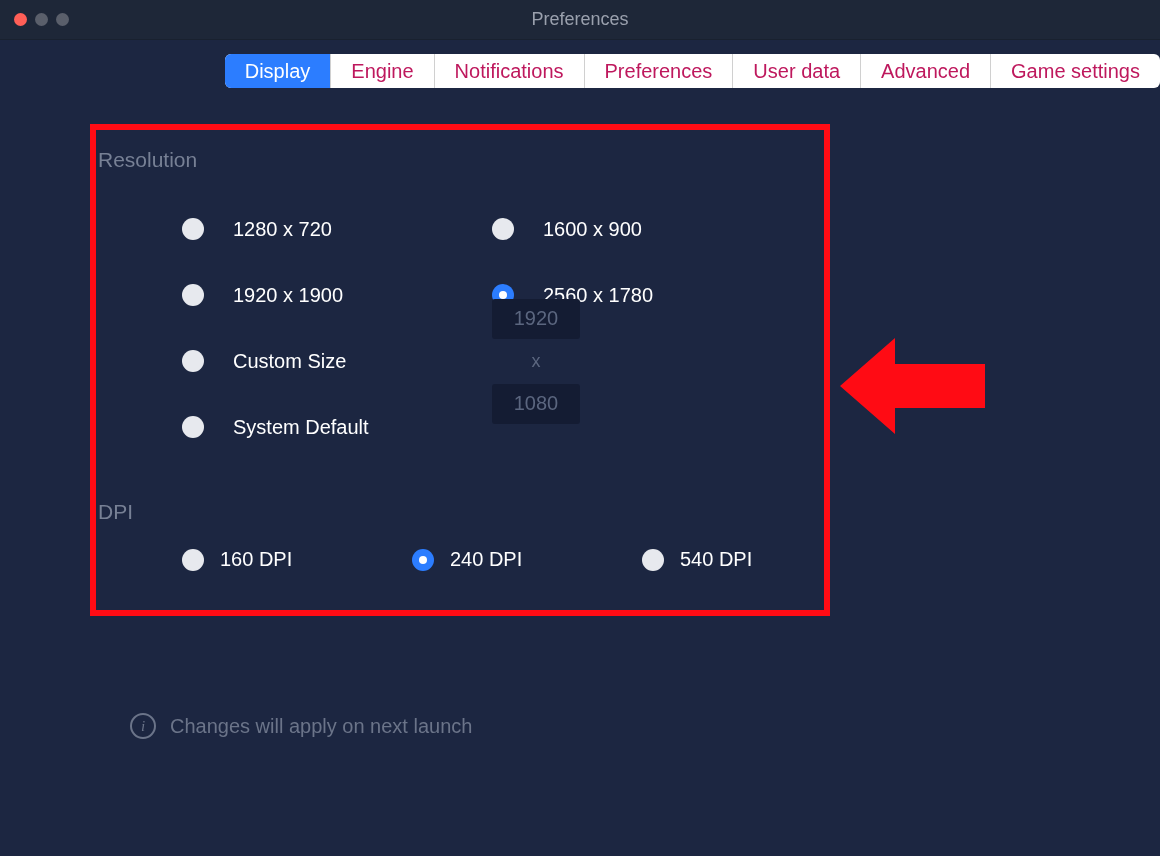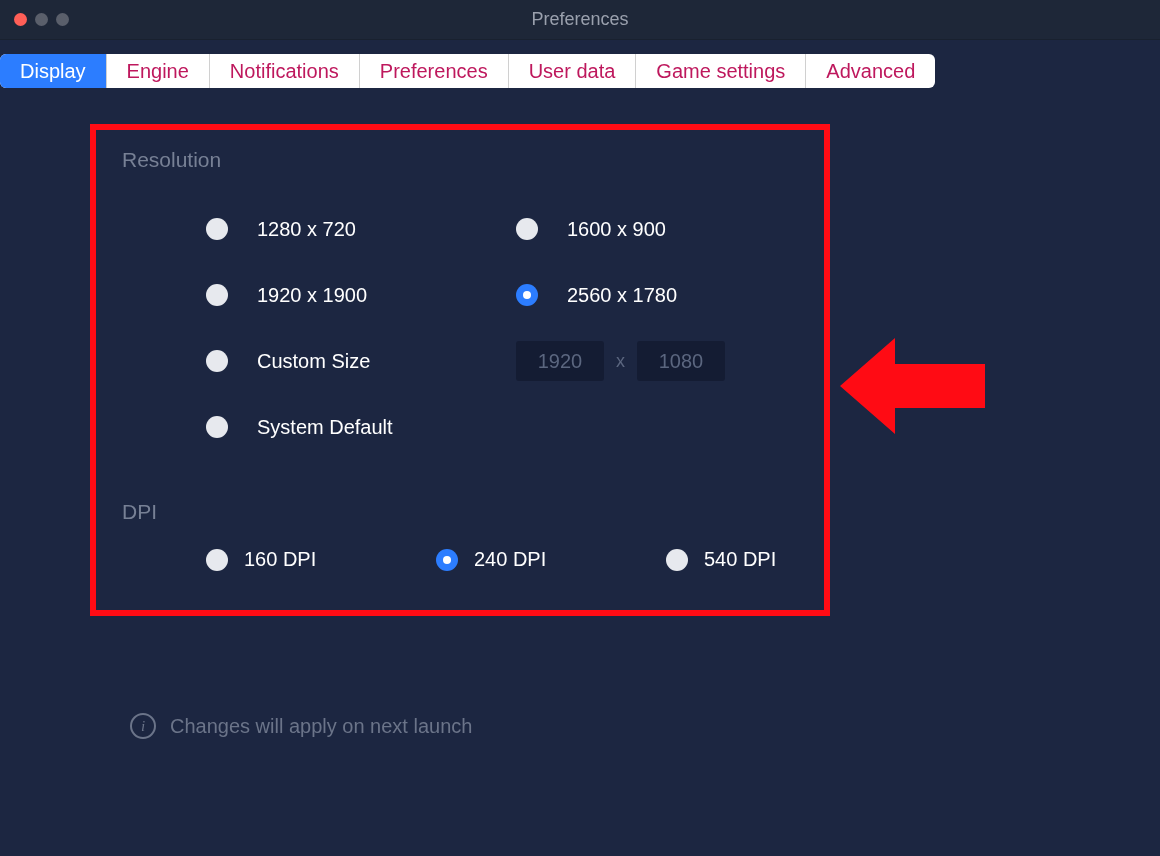--- a/index.html
+++ b/index.html
@@ -29,21 +29,21 @@
     .dot.grey { background: #5a5f6b; }
     .title {
       position: absolute;
       left: 50%;
       transform: translateX(-50%);
       color: #9aa0ad;
       font-size: 18px;
     }
     .tabs-row {
       display: flex;
-      justify-content: flex-start;
+      justify-content: flex-end;
       padding-top: 14px;
     }
     .tabs {
       display: flex;
       background: #fff;
       border-radius: 6px;
       overflow: hidden;
       height: 34px;
     }
     .tab {
@@ -51,21 +51,21 @@
       display: flex;
       align-items: center;
       color: #be185d;
       font-size: 20px;
       border-right: 1px solid #d0d0d0;
       white-space: nowrap;
     }
     .tab:last-child { border-right: none; }
     .tab.active { background: #2c7dff; color: #fff; }
     .content {
-      padding: 60px 0 0 90px;
+      padding: 60px 0 0 66px;
       position: relative;
     }
     .highlight-box {
       position: absolute;
       left: 90px;
       top: 36px;
       width: 740px;
       height: 492px;
       border: 6px solid #ff0b14;
       pointer-events: none;
@@ -112,20 +112,21 @@
       background: #fff;
     }
     .radio-label {
       color: #fff;
       font-size: 20px;
     }
     .custom-inputs {
       display: flex;
       align-items: center;
       gap: 12px;
+      flex-direction: column;
     }
     .num-input {
       width: 88px;
       height: 40px;
       background: #141c33;
       border: none;
       color: #5b667f;
       font-size: 20px;
       text-align: center;
       border-radius: 3px;
@@ -182,22 +183,22 @@
   <div class="title">Preferences</div>
 </div>
 
 <div class="tabs-row">
   <div class="tabs">
     <div class="tab active">Display</div>
     <div class="tab">Engine</div>
     <div class="tab">Notifications</div>
     <div class="tab">Preferences</div>
     <div class="tab">User data</div>
+    <div class="tab">Advanced</div>
     <div class="tab">Game settings</div>
-    <div class="tab">Advanced</div>
   </div>
 </div>
 
 <div class="content">
 
   <div class="highlight-box"></div>
 
   <div class="section-label">Resolution</div>
 
   <div class="radio-grid">

